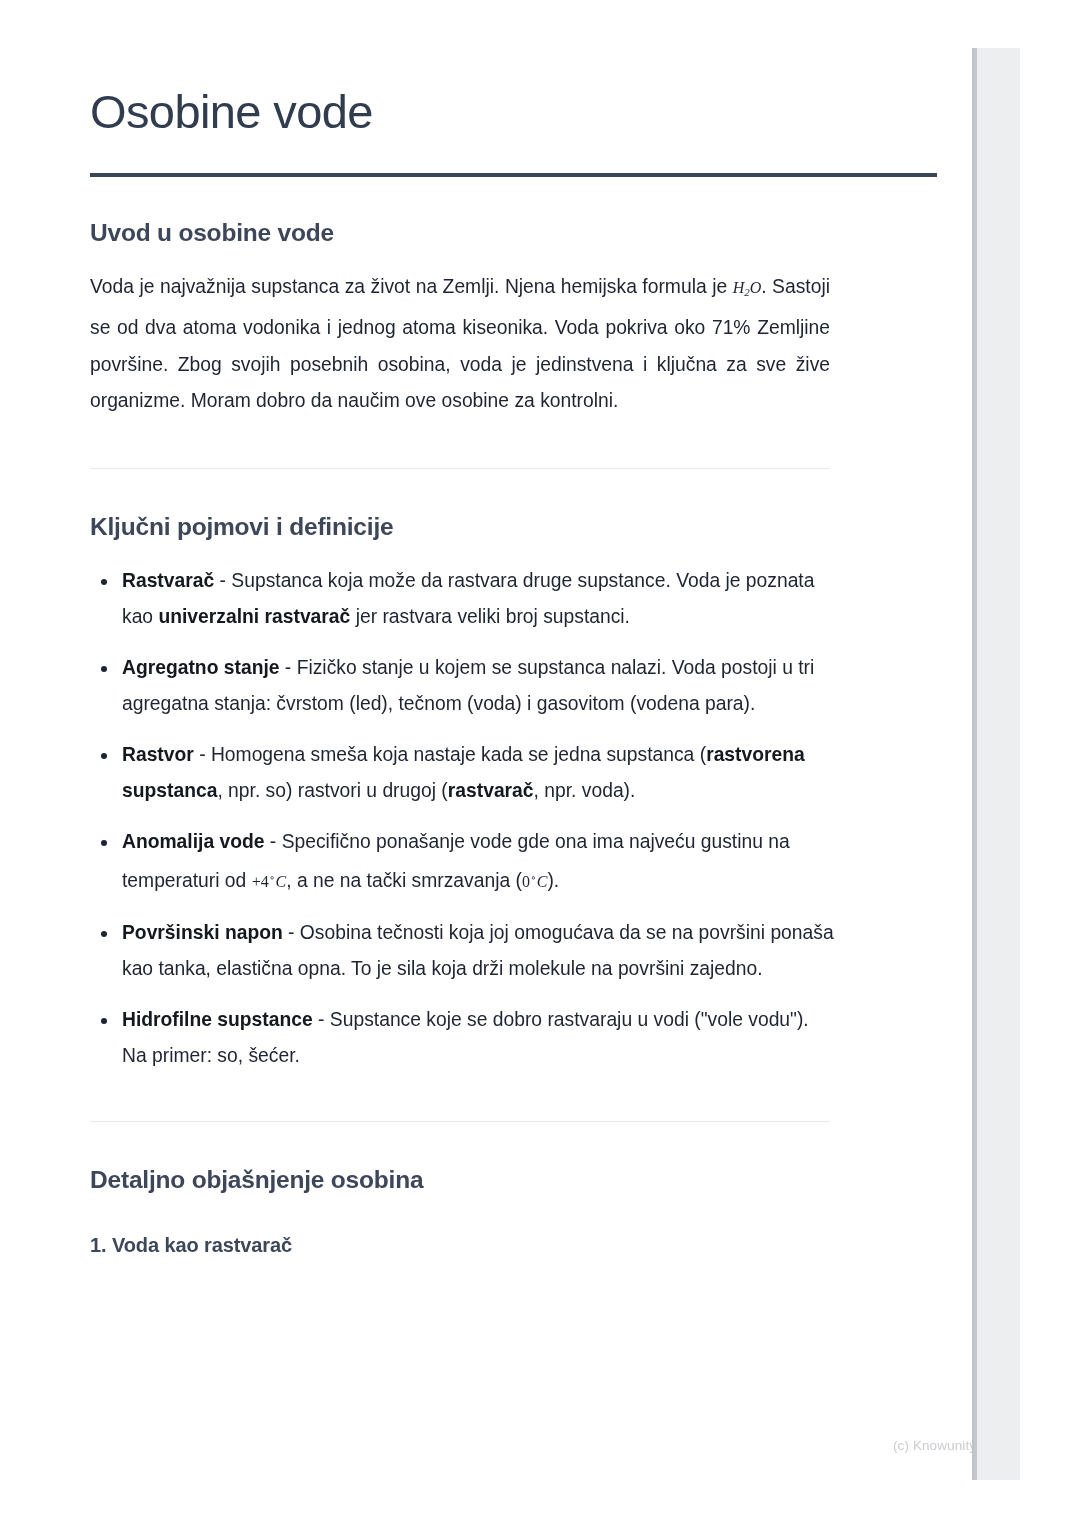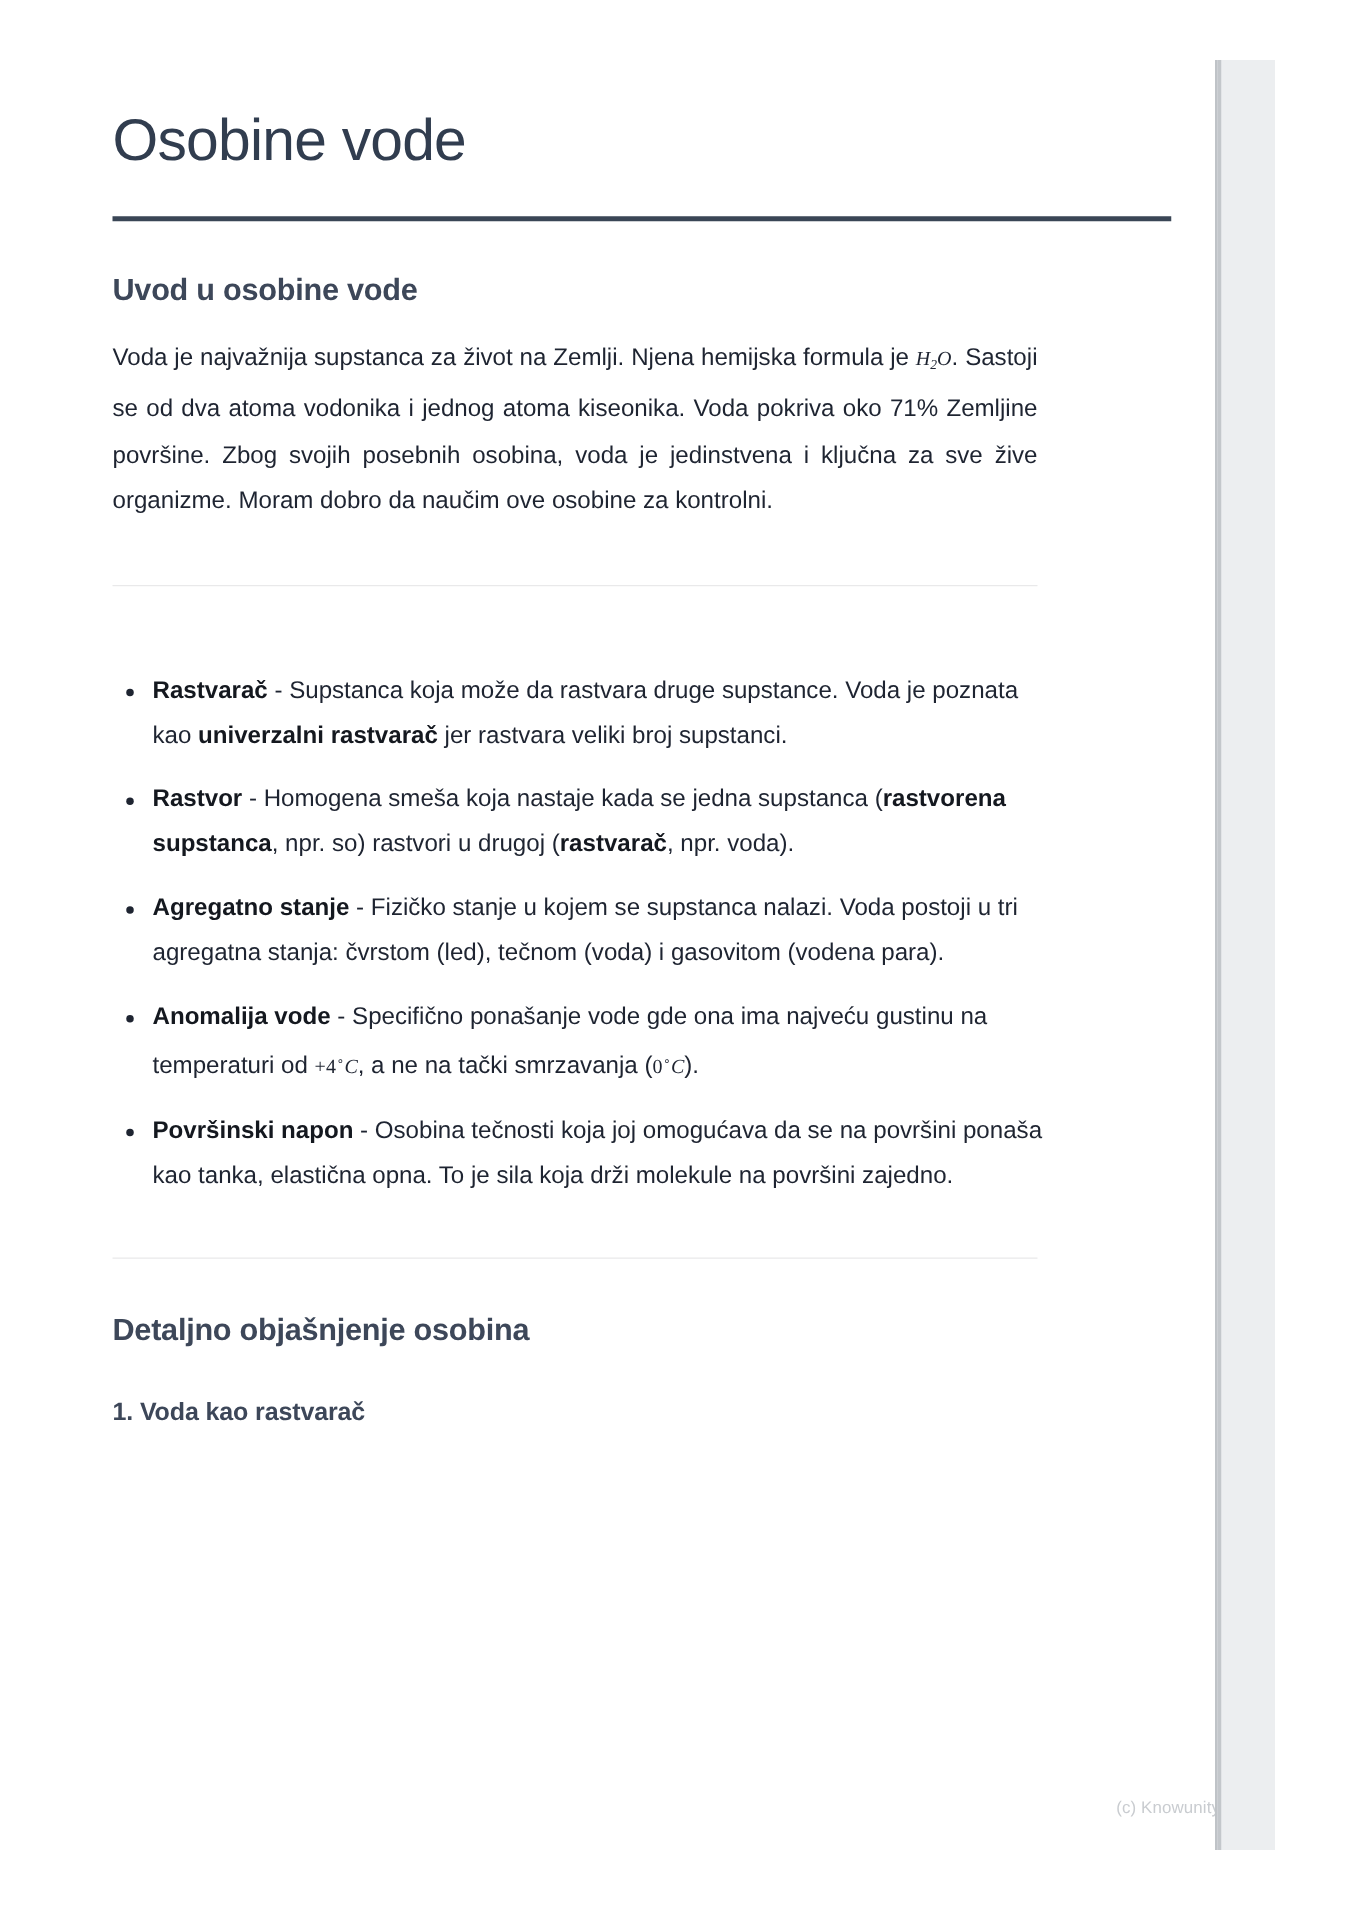--- a/index.html
+++ b/index.html
@@ -187,45 +187,49 @@
     <h2 class="h2">Uvod u osobine vode</h2>
 
     <div class="sp-h2-par"></div>
 
     <p class="body-par"><span>Voda je najvažnija supstanca za život na Zemlji. Njena hemijska formula je </span><span class="math">H<span class="sub">2</span>O</span><span>. Sastoji se od dva atoma vodonika i jednog atoma kiseonika. Voda pokriva oko 71% Zemljine površine. Zbog svojih posebnih osobina, voda je jedinstvena i ključna za sve žive organizme. Moram dobro da naučim ove osobine za kontrolni.</span></p>
 
     <div class="sp-par-div"></div>
     <div class="divider"></div>
     <div class="sp-div-h2"></div>
 
+    <h2 class="h2">Ključni pojmovi i definicije</h2>
 
     <div class="sp-h2-list"></div>
 
     <ul class="term-list">
 
       <li>
         <span class="dot"></span><span class="term">Rastvarač</span><span> - </span><span>Supstanca koja može da rastvara druge supstance. Voda je poznata kao </span><span class="strong">univerzalni rastvarač</span><span> jer rastvara veliki broj supstanci.</span>
       </li>
 
       <li>
+        <span class="dot"></span><span class="term">Agregatno stanje</span><span> - </span><span>Fizičko stanje u kojem se supstanca nalazi. Voda postoji u tri agregatna stanja: čvrstom (led), tečnom (voda) i gasovitom (vodena para).</span>
+      </li>
+
+      <li>
         <span class="dot"></span><span class="term">Rastvor</span><span> - </span><span>Homogena smeša koja nastaje kada se jedna supstanca (</span><span class="strong">rastvorena supstanca</span><span>, npr. so) rastvori u drugoj (</span><span class="strong">rastvarač</span><span>, npr. voda).</span>
       </li>
 
       <li>
-        <span class="dot"></span><span class="term">Agregatno stanje</span><span> - </span><span>Fizičko stanje u kojem se supstanca nalazi. Voda postoji u tri agregatna stanja: čvrstom (led), tečnom (voda) i gasovitom (vodena para).</span>
-      </li>
-
-      <li>
         <span class="dot"></span><span class="term">Anomalija vode</span><span> - </span><span>Specifično ponašanje vode gde ona ima najveću gustinu na temperaturi od </span><span class="math"><span class="upr">+4</span><span class="deg">∘</span>C</span><span>, a ne na tački smrzavanja (</span><span class="math"><span class="upr">0</span><span class="deg">∘</span>C</span><span>).</span>
       </li>
 
       <li>
         <span class="dot"></span><span class="term">Površinski napon</span><span> - </span><span>Osobina tečnosti koja joj omogućava da se na površini ponaša kao tanka, elastična opna. To je sila koja drži molekule na površini zajedno.</span>
       </li>
 
+      <li>
+        <span class="dot"></span><span class="term">Hidrofilne supstance</span><span> - </span><span>Supstance koje se dobro rastvaraju u vodi ("vole vodu"). Na primer: so, šećer.</span>
+      </li>
 
 
     </ul>
 
     <div class="sp-list-div"></div>
     <div class="divider"></div>
     <div class="sp-div-h2b"></div>
 
     <h2 class="h2">Detaljno objašnjenje osobina</h2>
 

